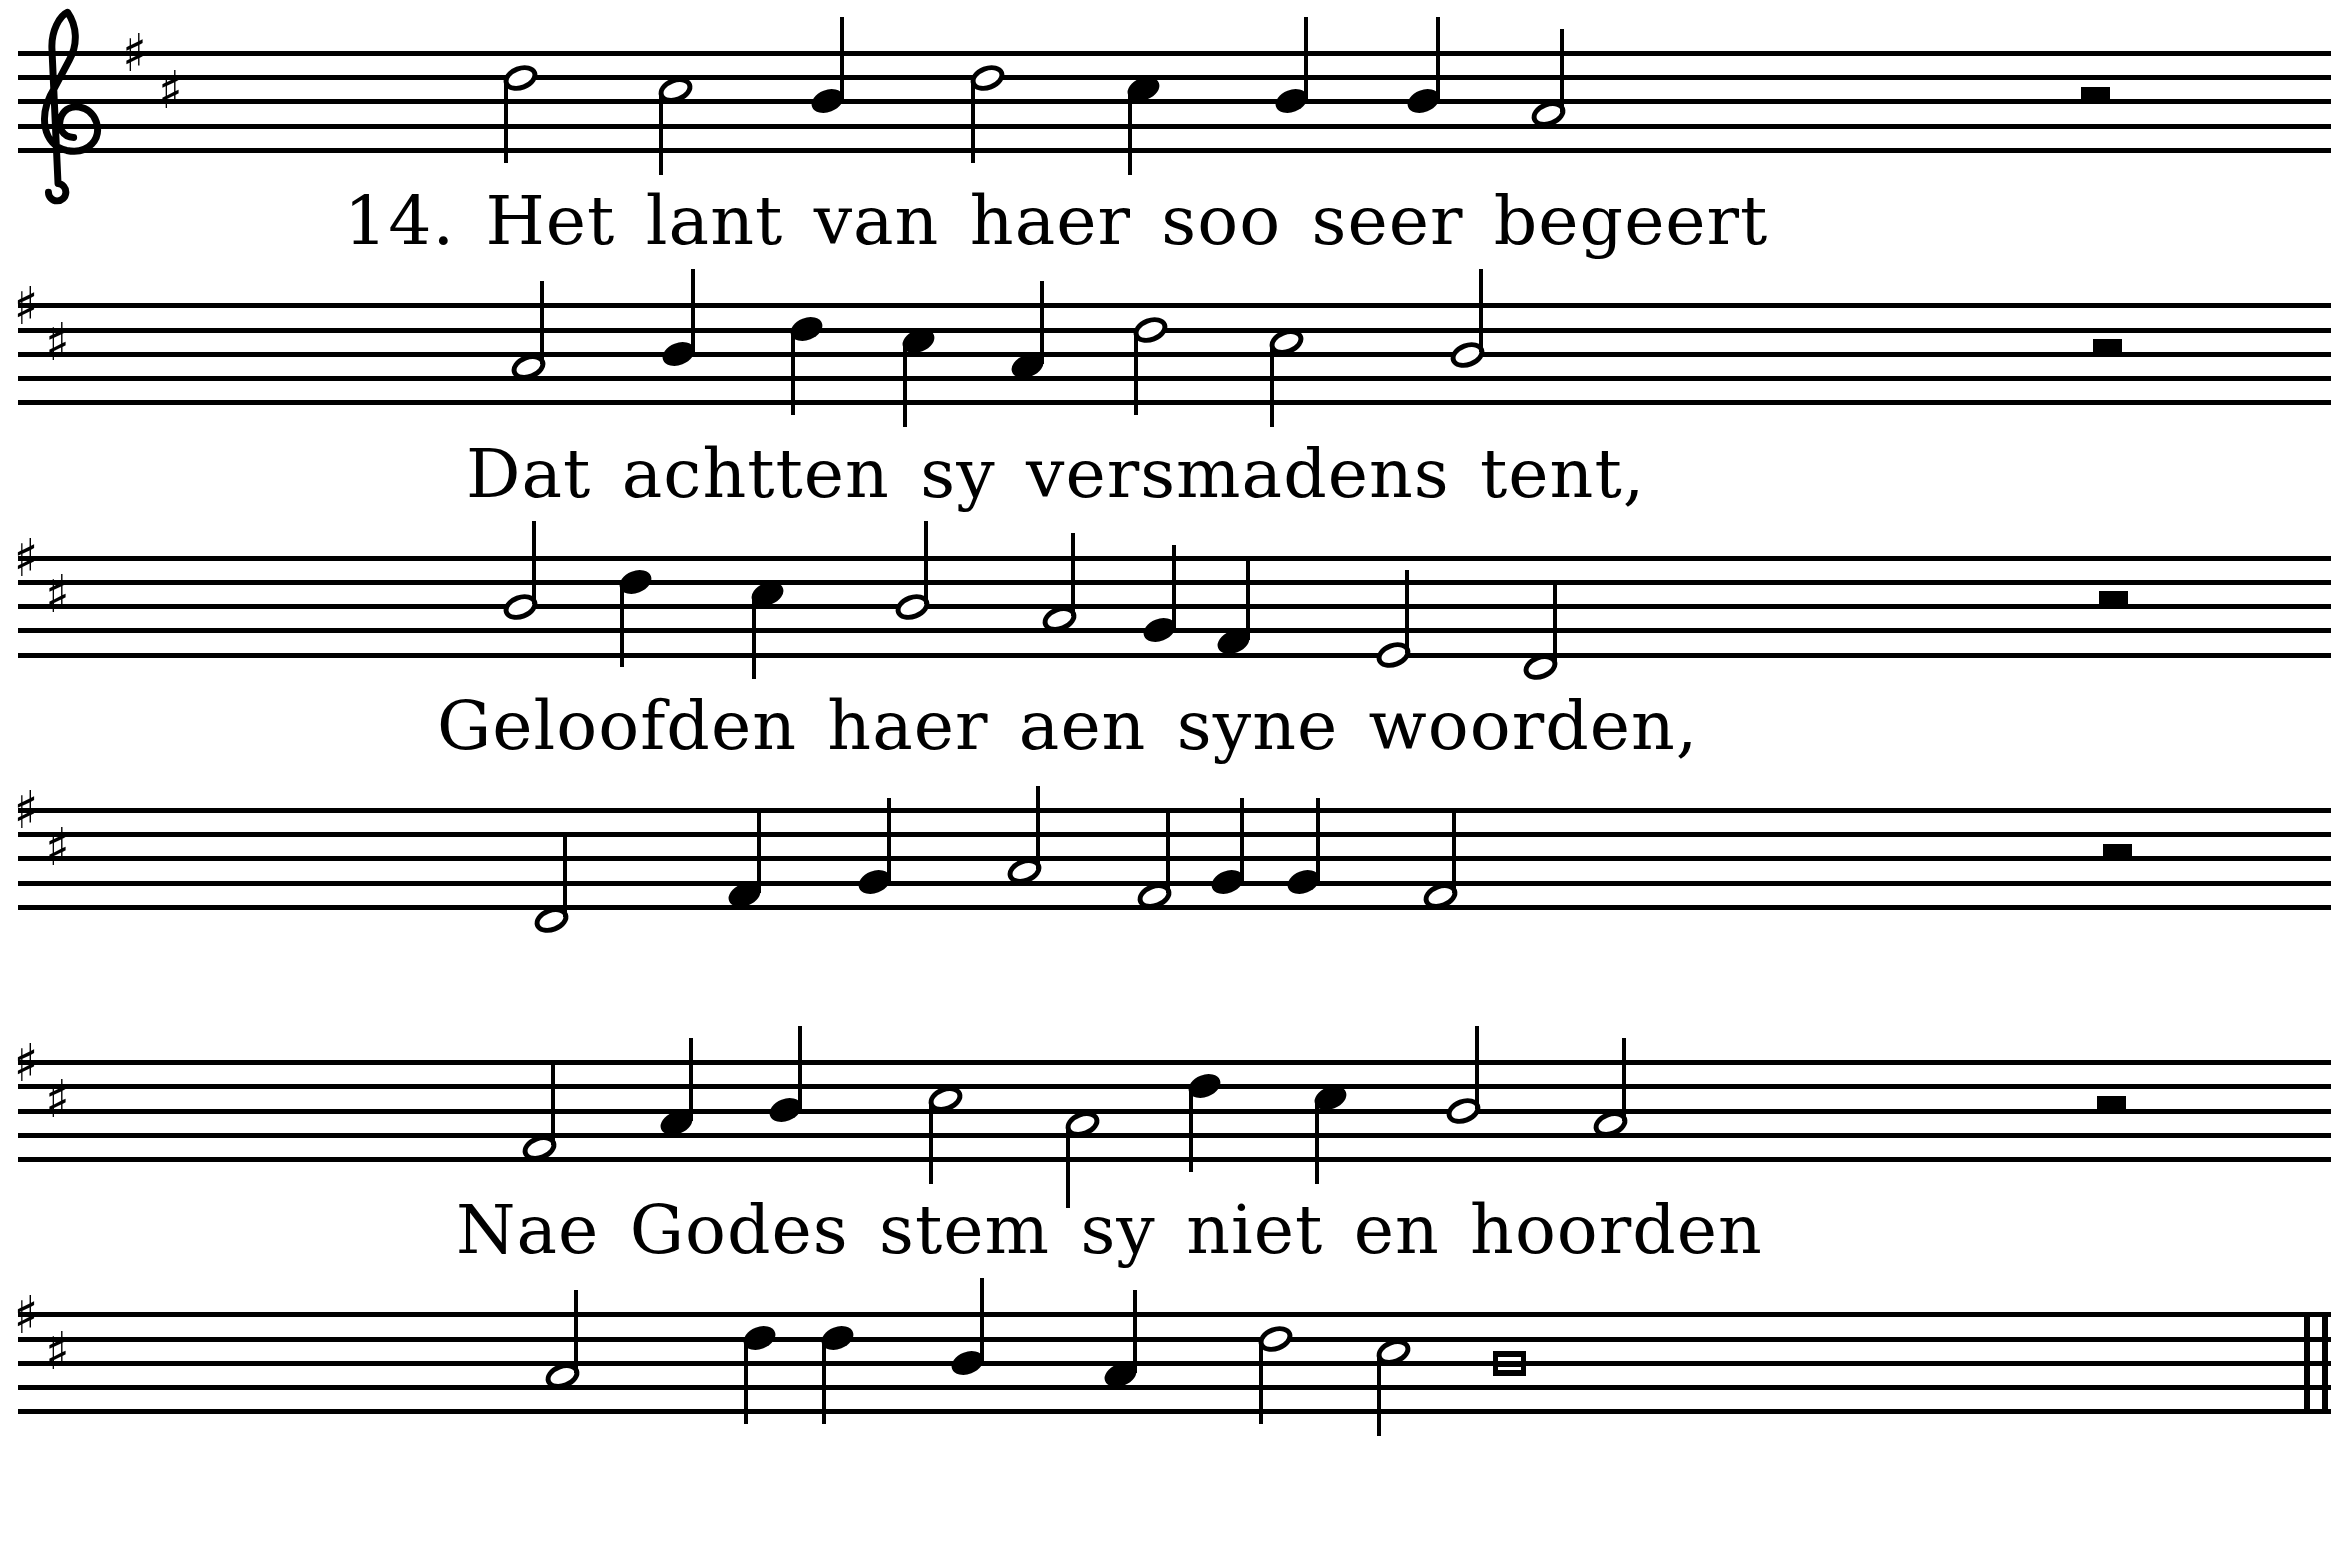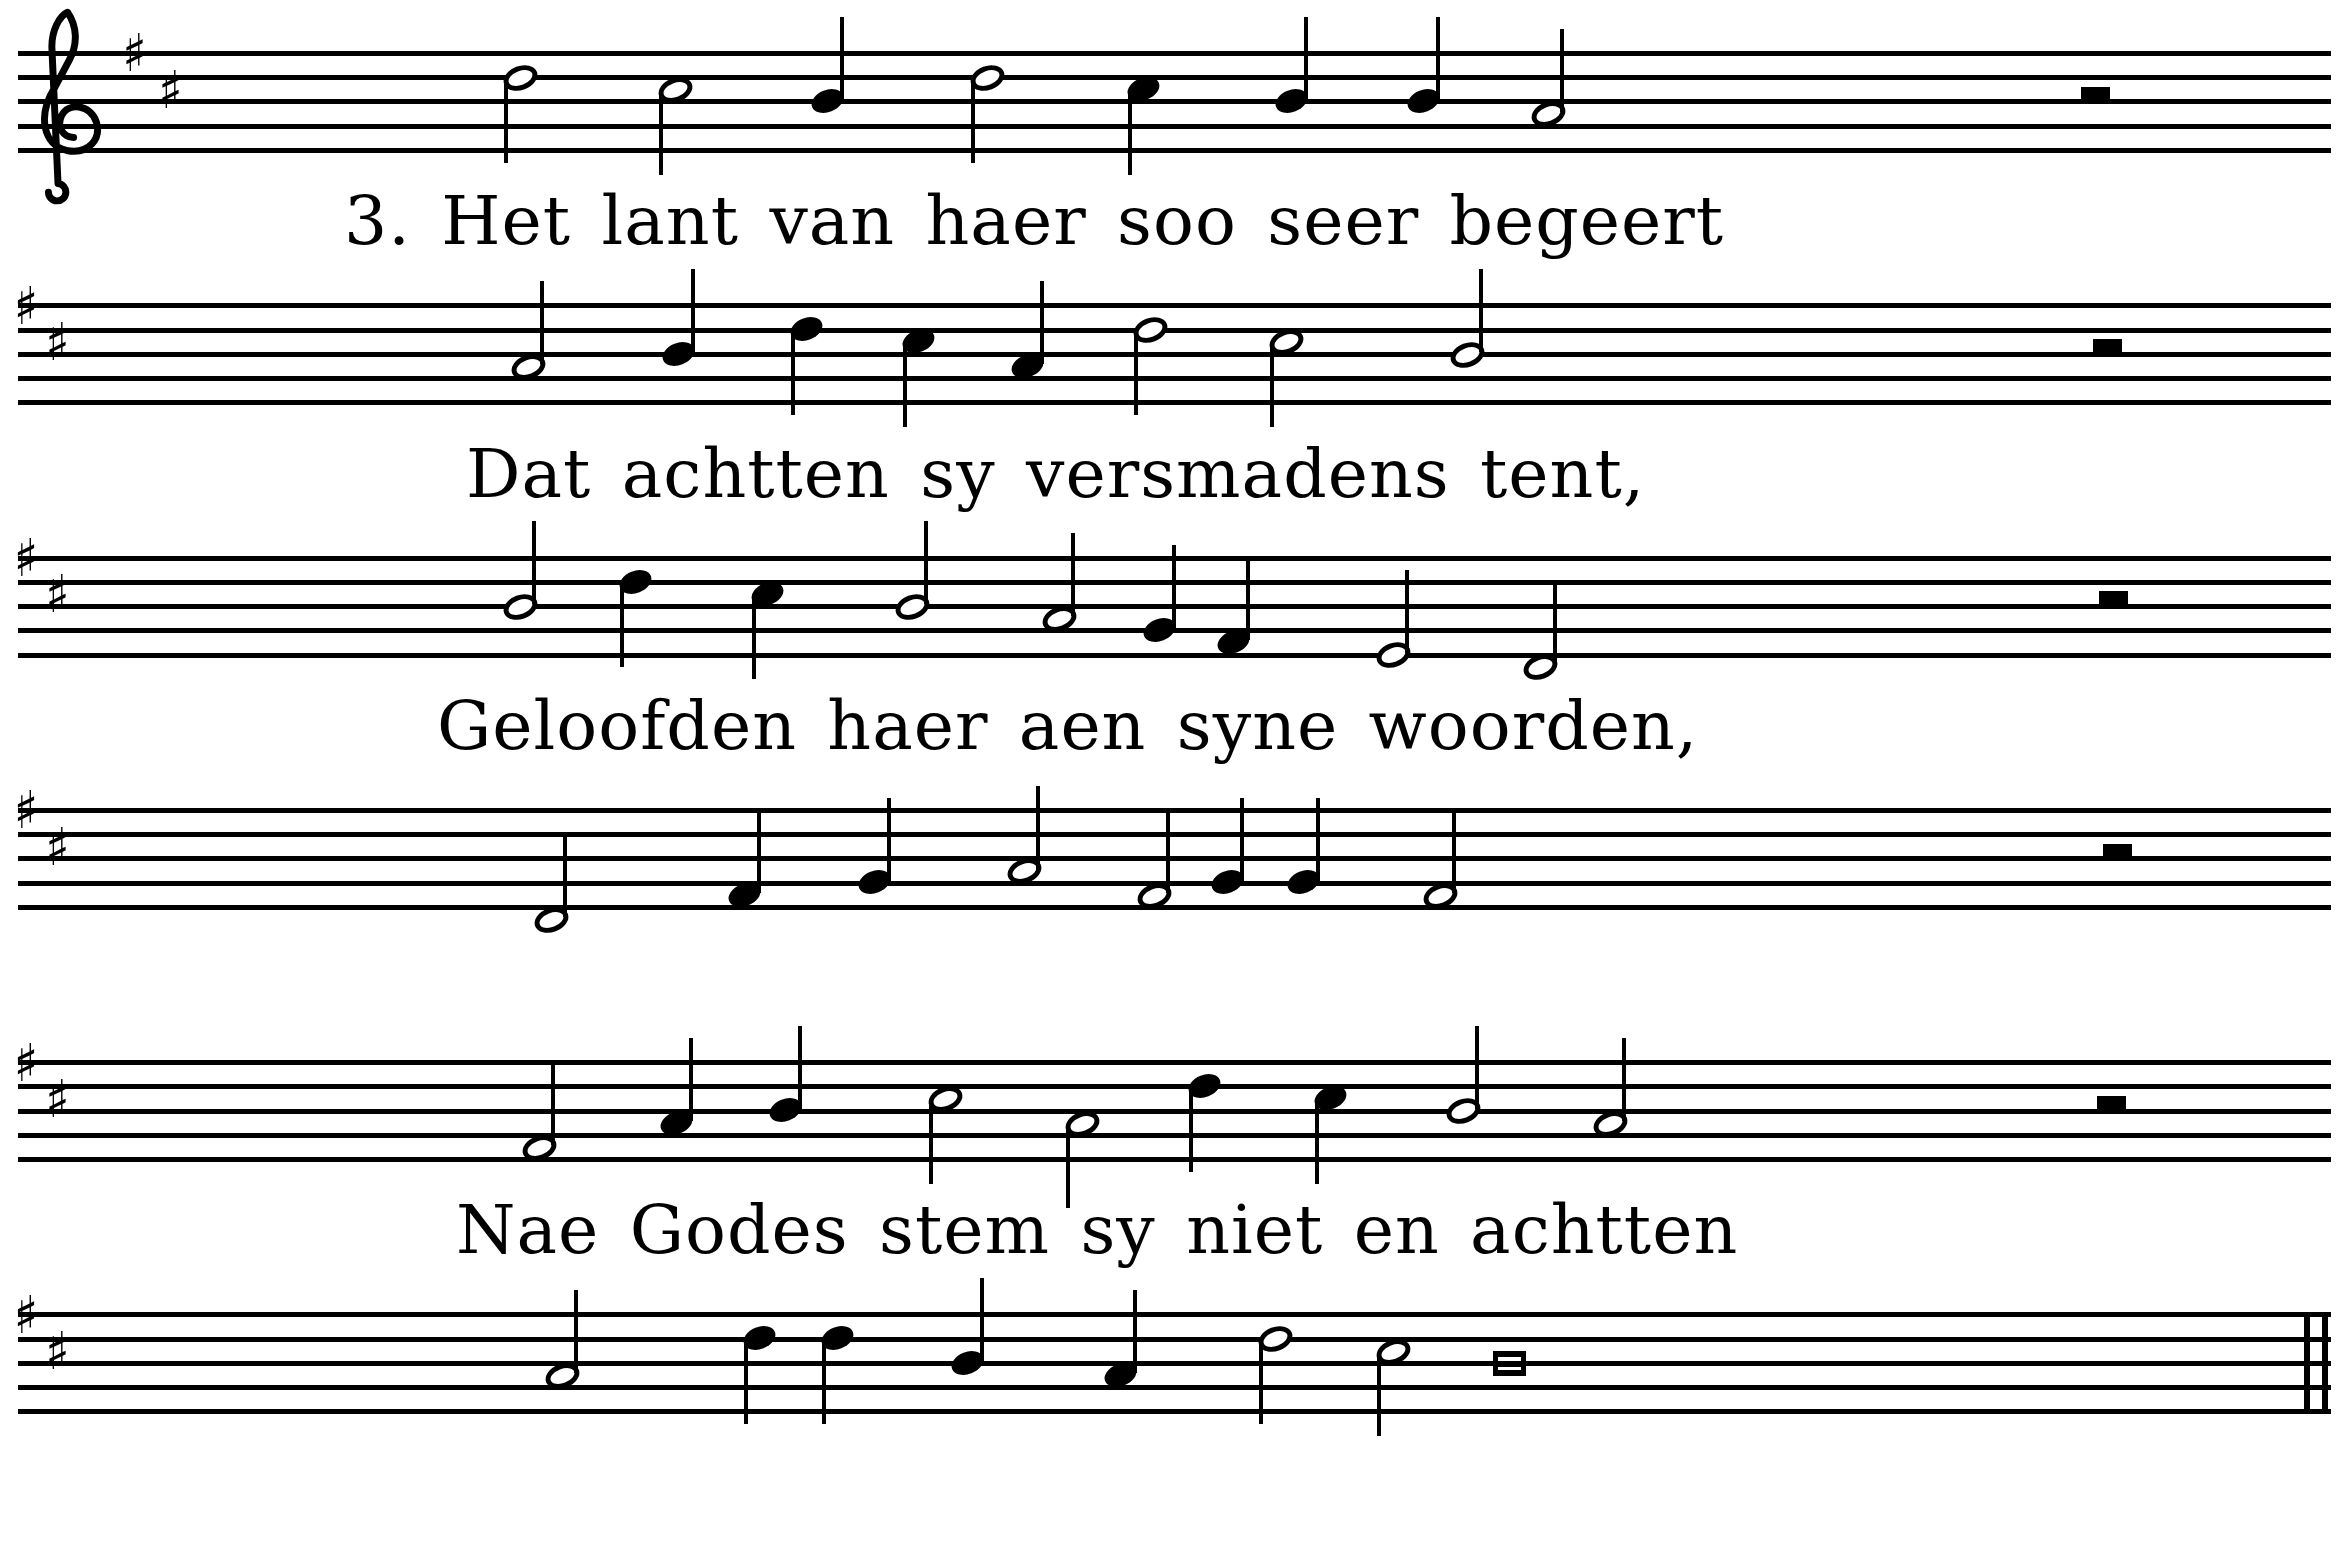--- a/index.html
+++ b/index.html
@@ -45,21 +45,21 @@
     <div class="stem" style="left: 971px; top: 80px; height: 83px;"></div>
     <div class="head filled" style="left: 1127px; top: 78px;"></div>
     <div class="stem" style="left: 1128px; top: 92px; height: 83px;"></div>
     <div class="head filled" style="left: 1275px; top: 90px;"></div>
     <div class="stem" style="left: 1304px; top: 16.5px; height: 83px;"></div>
     <div class="head filled" style="left: 1407px; top: 90px;"></div>
     <div class="stem" style="left: 1436px; top: 16.5px; height: 83px;"></div>
     <div class="head open" style="left: 1531px; top: 102px;"></div>
     <div class="stem" style="left: 1560px; top: 29px; height: 83px;"></div>
     <div class="rest-half" style="left: 2081px; top: 87px;"></div>
-    <div class="lyric" style="left: 344px; top: 187px;">3. Het lant van haer soo seer begeert</div>
+    <div class="lyric" style="left: 344px; top: 187px;">14. Het lant van haer soo seer begeert</div>
     <div class="staff-line" style="left: 17.5px; top: 303px; width: 2313px;"></div>
     <div class="staff-line" style="left: 17.5px; top: 328px; width: 2313px;"></div>
     <div class="staff-line" style="left: 17.5px; top: 352px; width: 2313px;"></div>
     <div class="staff-line" style="left: 17.5px; top: 376px; width: 2313px;"></div>
     <div class="staff-line" style="left: 17.5px; top: 400px; width: 2313px;"></div>
     <div class="sharp" style="left: 13.6px; top: 275px;">♯</div>
     <div class="sharp" style="left: 45px; top: 311px;">♯</div>
     <div class="head open" style="left: 511px; top: 355px;"></div>
     <div class="stem" style="left: 540px; top: 281px; height: 83px;"></div>
     <div class="head filled" style="left: 662px; top: 343px;"></div>
@@ -148,21 +148,21 @@
     <div class="stem" style="left: 1066px; top: 1125px; height: 83px;"></div>
     <div class="head filled" style="left: 1188px; top: 1075px;"></div>
     <div class="stem" style="left: 1189px; top: 1089px; height: 83px;"></div>
     <div class="head filled" style="left: 1314px; top: 1087px;"></div>
     <div class="stem" style="left: 1315px; top: 1101px; height: 83px;"></div>
     <div class="head open" style="left: 1446px; top: 1099px;"></div>
     <div class="stem" style="left: 1475px; top: 1026px; height: 83px;"></div>
     <div class="head open" style="left: 1593px; top: 1112px;"></div>
     <div class="stem" style="left: 1622px; top: 1038px; height: 83px;"></div>
     <div class="rest-half" style="left: 2097px; top: 1096px;"></div>
-    <div class="lyric" style="left: 456px; top: 1196px;">Nae Godes stem sy niet en achtten</div>
+    <div class="lyric" style="left: 456px; top: 1196px;">Nae Godes stem sy niet en hoorden</div>
     <div class="staff-line" style="left: 17.5px; top: 1312px; width: 2313px;"></div>
     <div class="staff-line" style="left: 17.5px; top: 1337px; width: 2313px;"></div>
     <div class="staff-line" style="left: 17.5px; top: 1361px; width: 2313px;"></div>
     <div class="staff-line" style="left: 17.5px; top: 1385px; width: 2313px;"></div>
     <div class="staff-line" style="left: 17.5px; top: 1409px; width: 2313px;"></div>
     <div class="sharp" style="left: 13.6px; top: 1284px;">♯</div>
     <div class="sharp" style="left: 45px; top: 1320px;">♯</div>
     <div class="head open" style="left: 545px; top: 1364px;"></div>
     <div class="stem" style="left: 574px; top: 1290px; height: 83px;"></div>
     <div class="head filled" style="left: 743px; top: 1327px;"></div>

